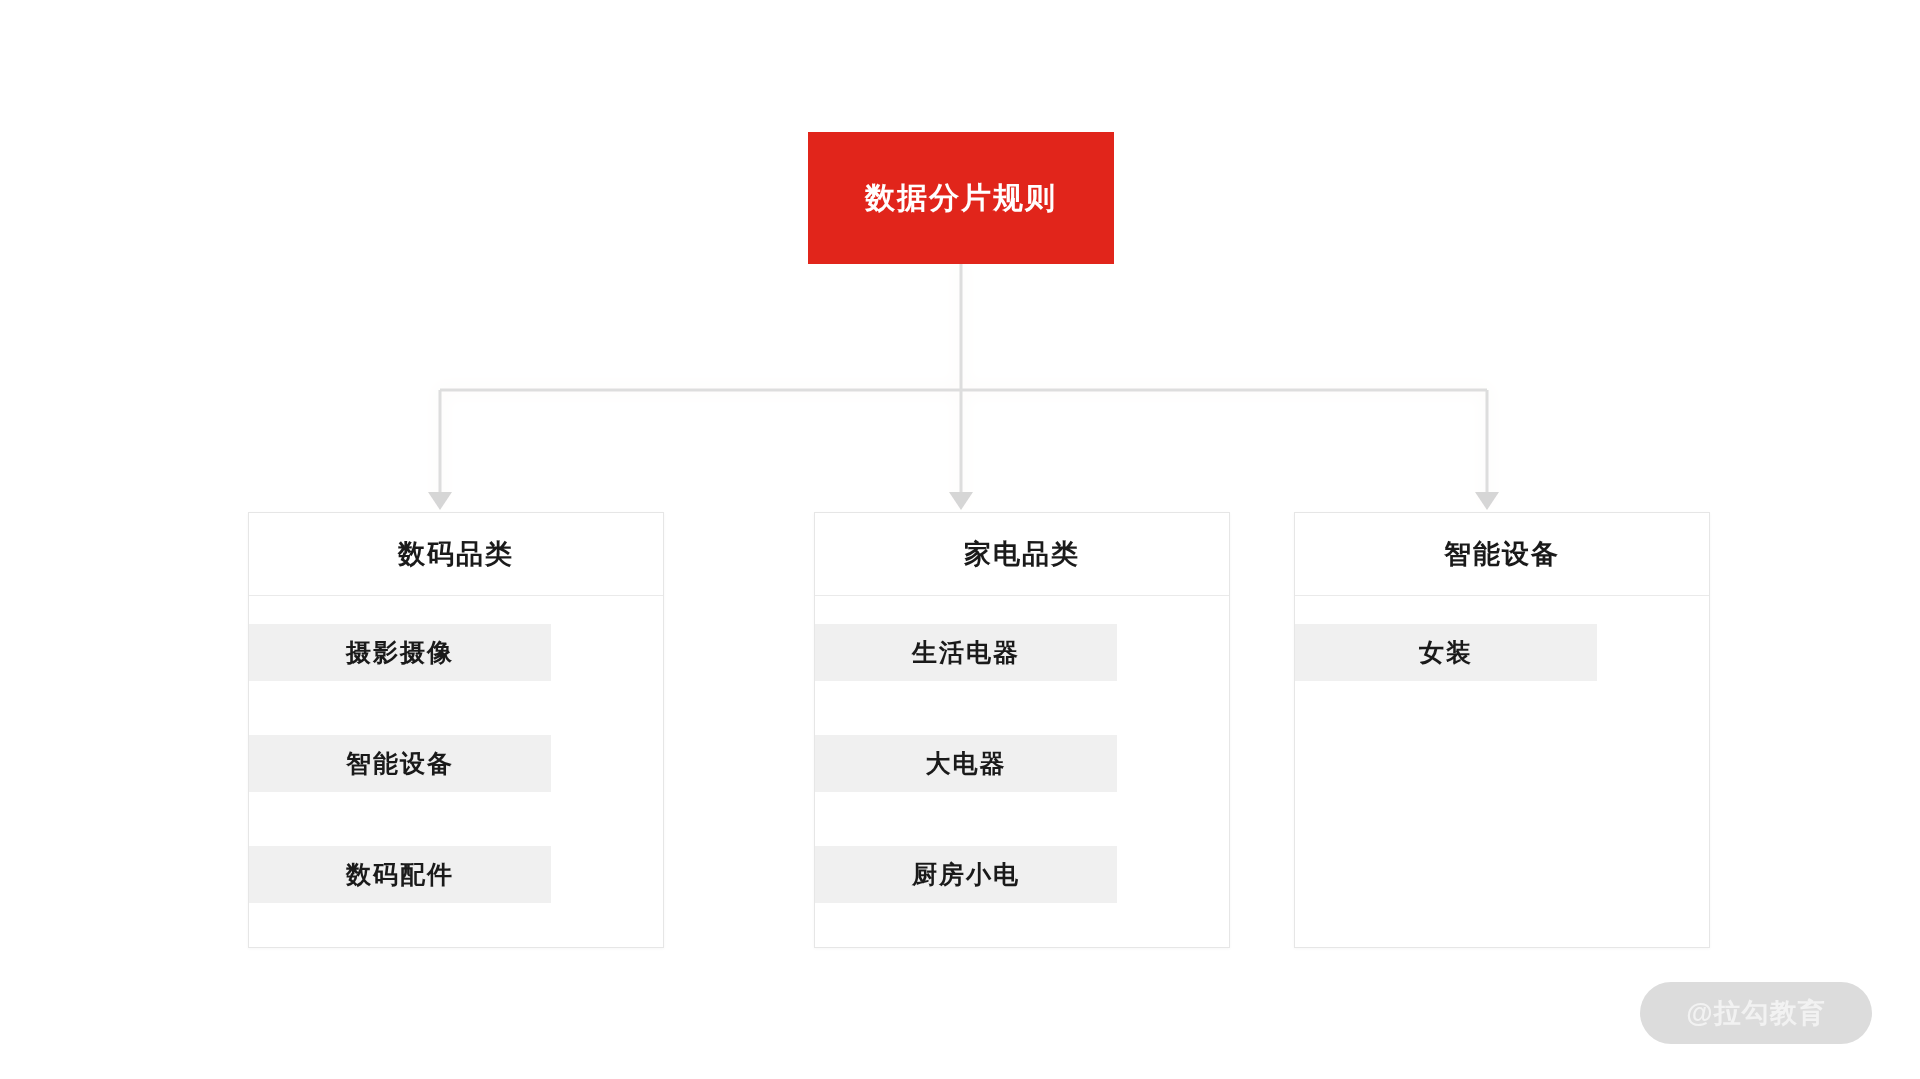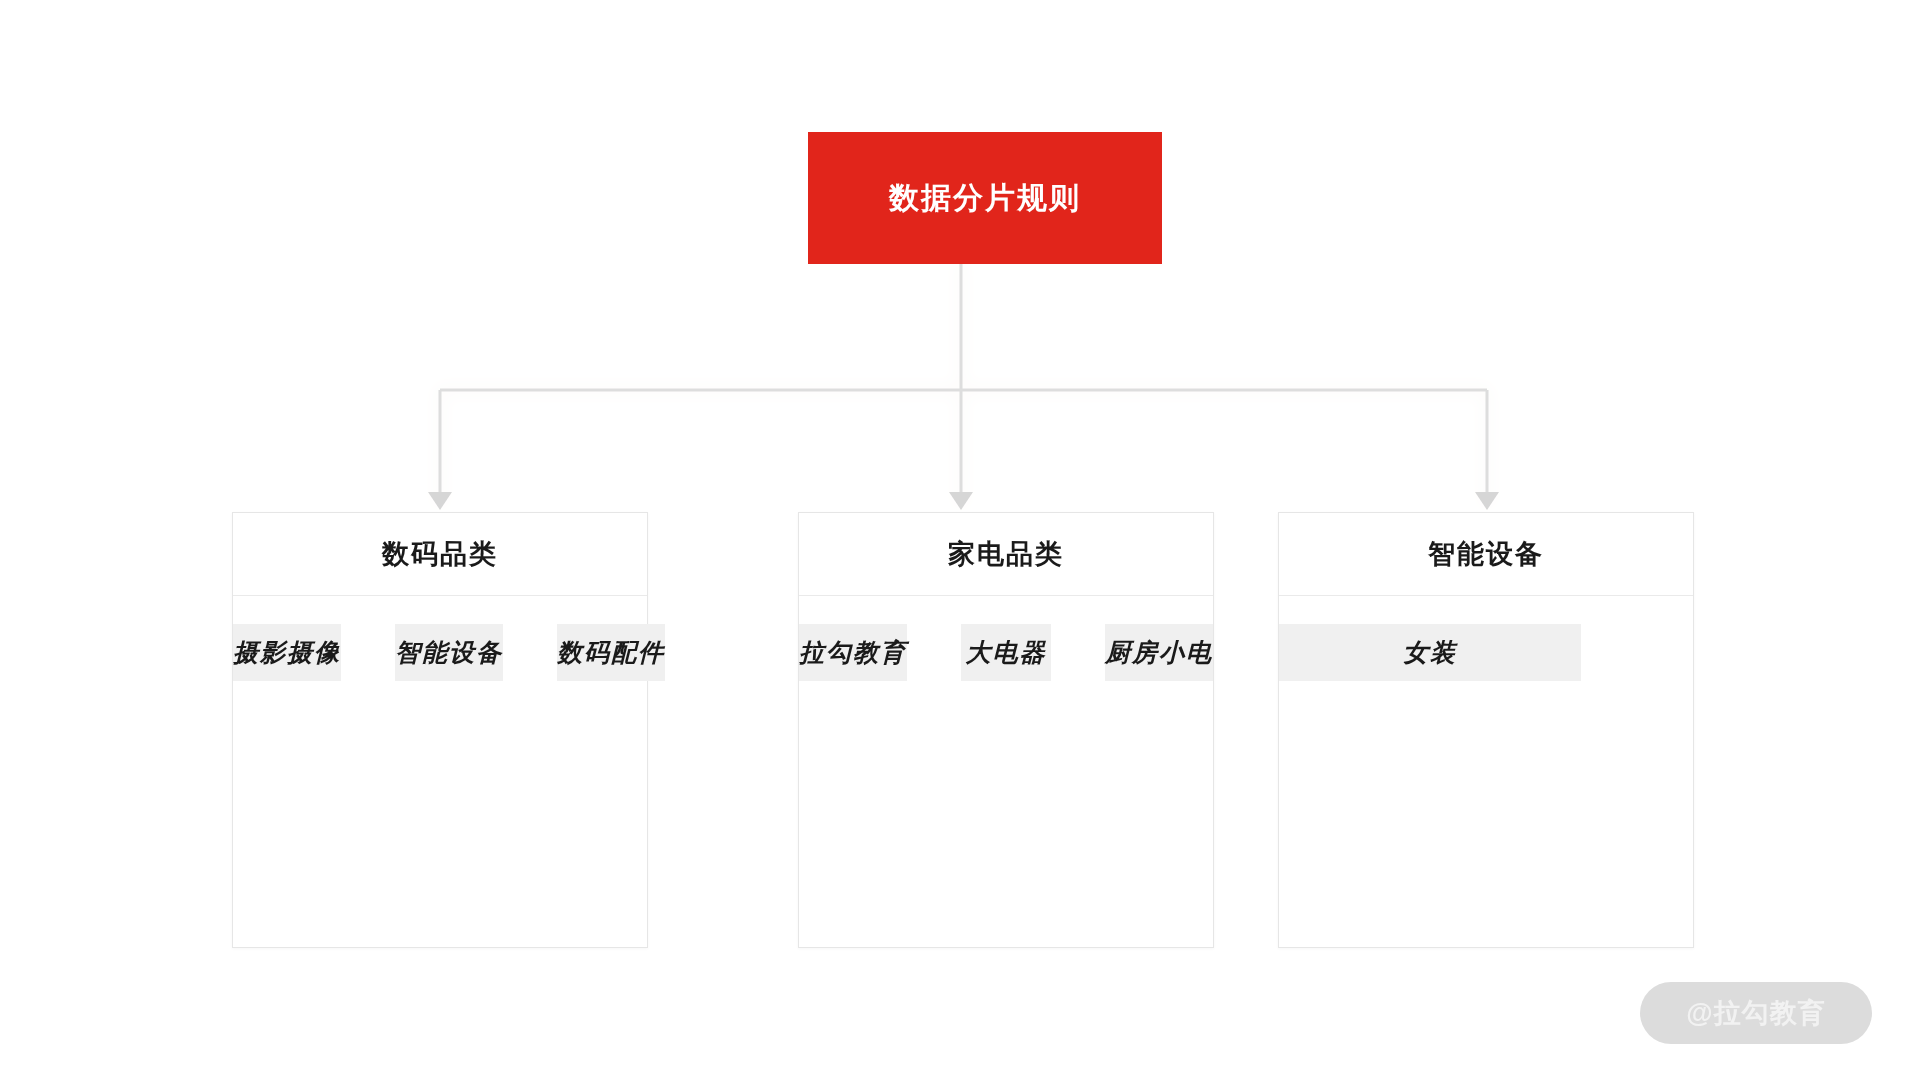--- a/index.html
+++ b/index.html
@@ -34,21 +34,21 @@
     width: 1920px;
     height: 1079px;
     pointer-events: none;
   }
 
   
   #root-node {
     position: absolute;
     left: 808px;
     top: 132px;
-    width: 354px;
+    width: 306px;
     height: 132px;
     background: #E1251B;
     display: flex;
     align-items: center;
     justify-content: center;
     box-sizing: border-box;
   }
   #root-node .root-label {
     color: #ffffff;
     font-size: 30px;
@@ -61,20 +61,21 @@
   
   .category-card {
     position: absolute;
     top: 512px;
     width: 416px;
     height: 436px;
     background: #ffffff;
     border: 1px solid #E6E6E6;
     box-sizing: border-box;
     box-shadow: 0 1px 3px rgba(0,0,0,0.035);
+    margin-left: 16px;
   }
   #card-0 { left: 232px; }
   #card-1 { left: 798px; }
   #card-2 { left: 1278px; }
 
   .card-header {
     height: 83px;
     border-bottom: 1px solid #EAEAEA;
     display: flex;
     align-items: center;
@@ -86,24 +87,23 @@
     font-weight: 700;
     color: #1a1a1a;
     letter-spacing: 2px;
     line-height: 1;
     white-space: nowrap;
   }
 
   .card-body {
     padding: 28px 0 0 0;
     display: flex;
-    flex-direction: row;
+    flex-direction: column;
     align-items: flex-start;
     gap: 54px;
-    font-style: italic;
   }
 
   .item-pill {
     width: 302px;
     height: 57px;
     background: #F0F0F0;
     display: flex;
     align-items: center;
     justify-content: center;
     box-sizing: border-box;
@@ -189,21 +189,21 @@
       </div>
     </div>
   </div>
 
   <div class="category-card" id="card-1">
     <div class="card-header">
       <span class="card-header-title">家电品类</span>
     </div>
     <div class="card-body">
       <div class="item-pill">
-        <span class="item-pill-label">拉勾教育</span>
+        <span class="item-pill-label">生活电器</span>
       </div>
       <div class="item-pill">
         <span class="item-pill-label">大电器</span>
       </div>
       <div class="item-pill">
         <span class="item-pill-label">厨房小电</span>
       </div>
     </div>
   </div>
 

